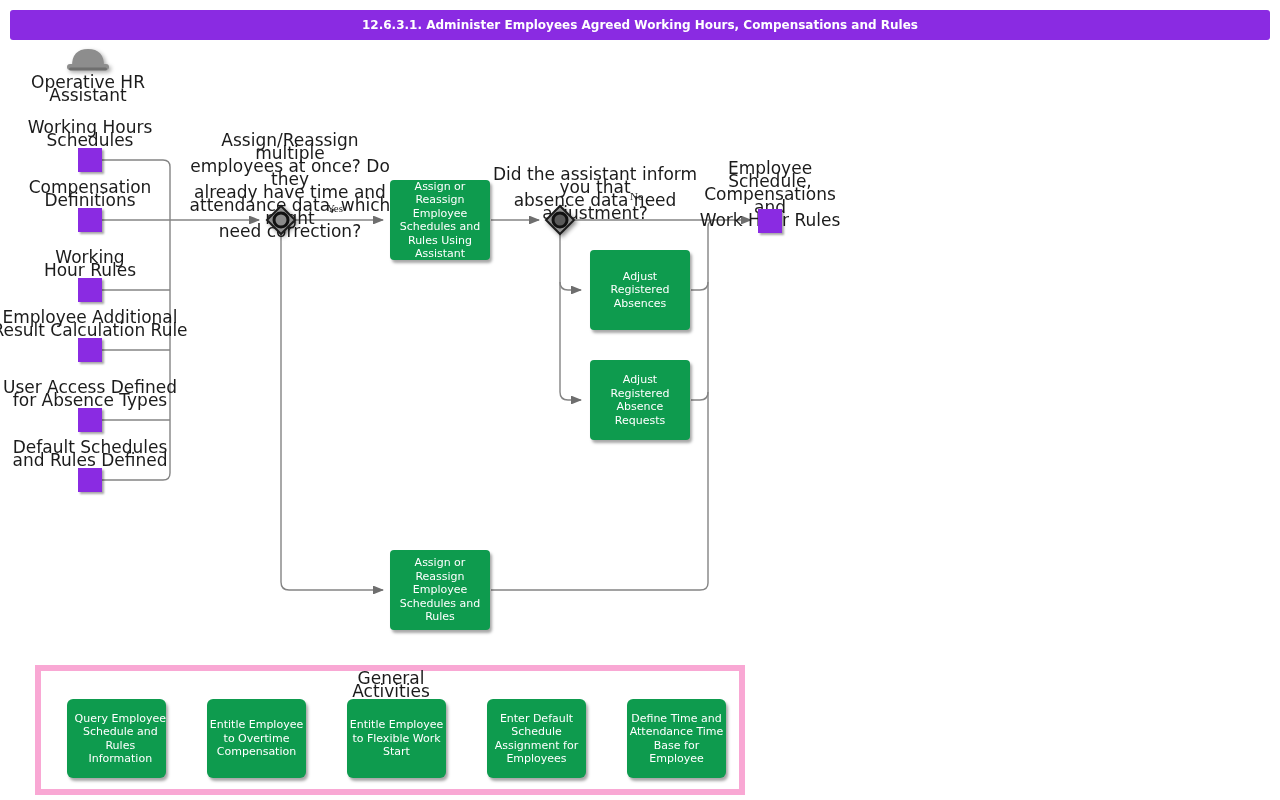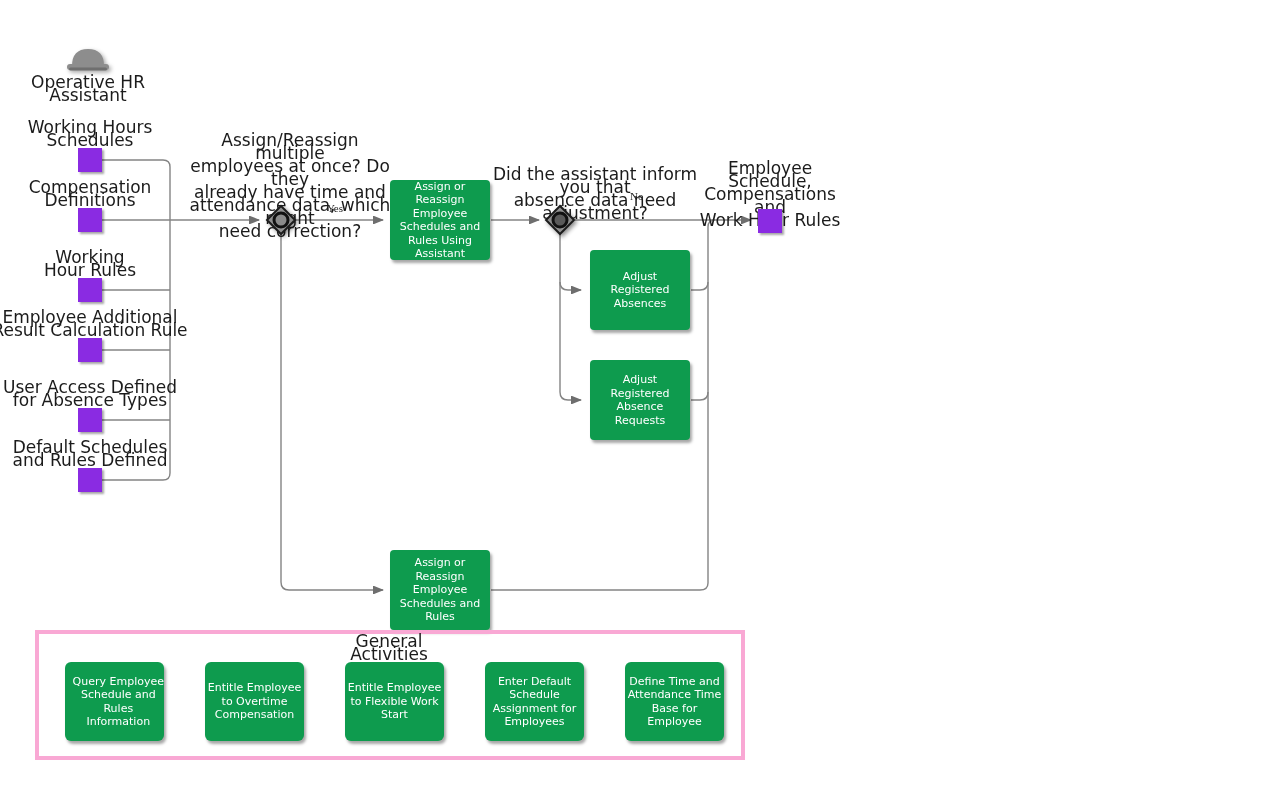--- a/index.html
+++ b/index.html
@@ -30,37 +30,40 @@
   .task{
     position:absolute;width:100px;height:80px;background:var(--green);
     border-radius:4px;box-shadow:2px 3px 3px rgba(0,0,0,.35);
     display:flex;align-items:center;justify-content:center;
     color:#ffffff;font-size:11px;line-height:13.5px;text-align:center;white-space:pre-line;
     cursor:pointer;
   }
   .gateway{position:absolute;width:44px;height:44px;filter:drop-shadow(2px 2px 2px rgba(0,0,0,.45));}
   #connectors{position:absolute;left:0;top:0;width:1280px;height:800px;}
   .general-frame{
-    position:absolute;left:35px;top:630px;width:710px;height:130px;
-    border:4px solid #f9a8d4;box-sizing:border-box;
+    position:absolute;left:35px;top:665px;width:710px;height:130px;
+    border:6px solid #f9a8d4;box-sizing:border-box;
   }
   .ga-task{
     position:absolute;width:99px;height:79px;background:var(--green);
     border-radius:6px;box-shadow:2px 3px 3px rgba(0,0,0,.35);
     display:flex;align-items:center;justify-content:center;
     color:#ffffff;font-size:11px;line-height:13.5px;text-align:center;white-space:pre-line;
     cursor:pointer;
   }
   .hat{position:absolute;left:64px;top:46px;filter:drop-shadow(2px 2px 2px rgba(0,0,0,.35));}
 </style>
 </head>
 <body>
 
 <div id="page">
 
+  <div class="titlebar">
+    <span>12.6.3.1. Administer Employees Agreed Working Hours, Compensations and Rules</span>
+  </div>
 
   <svg id="connectors" viewBox="0 0 1280 800" xmlns="http://www.w3.org/2000/svg">
     <defs>
       <marker id="arrow" viewBox="0 0 10 8" refX="9" refY="4" markerWidth="8" markerHeight="6.4" orient="auto-start-reverse">
         <path d="M0,0 L10,4 L0,8 z" fill="#6e6e6e"></path>
       </marker>
     </defs>
     <g fill="none" stroke="#848484" stroke-width="1.4">
 
       <path d="M102,160 H163 Q170,160 170,167 V473 Q170,480 163,480 H102"></path>

